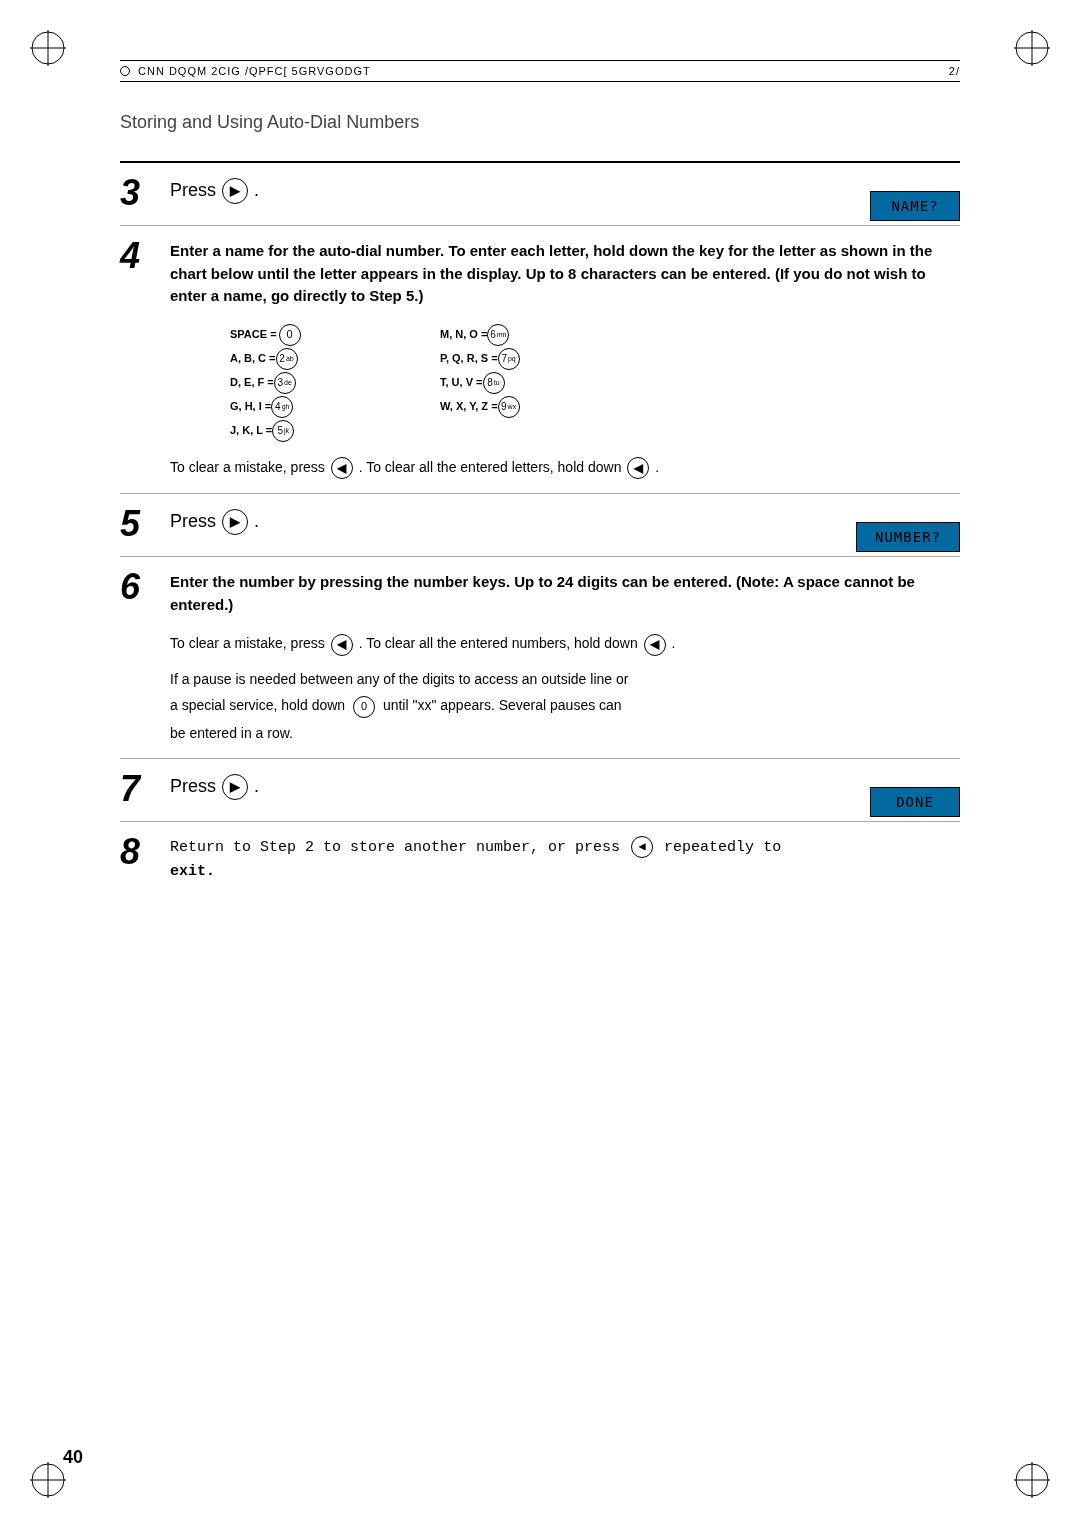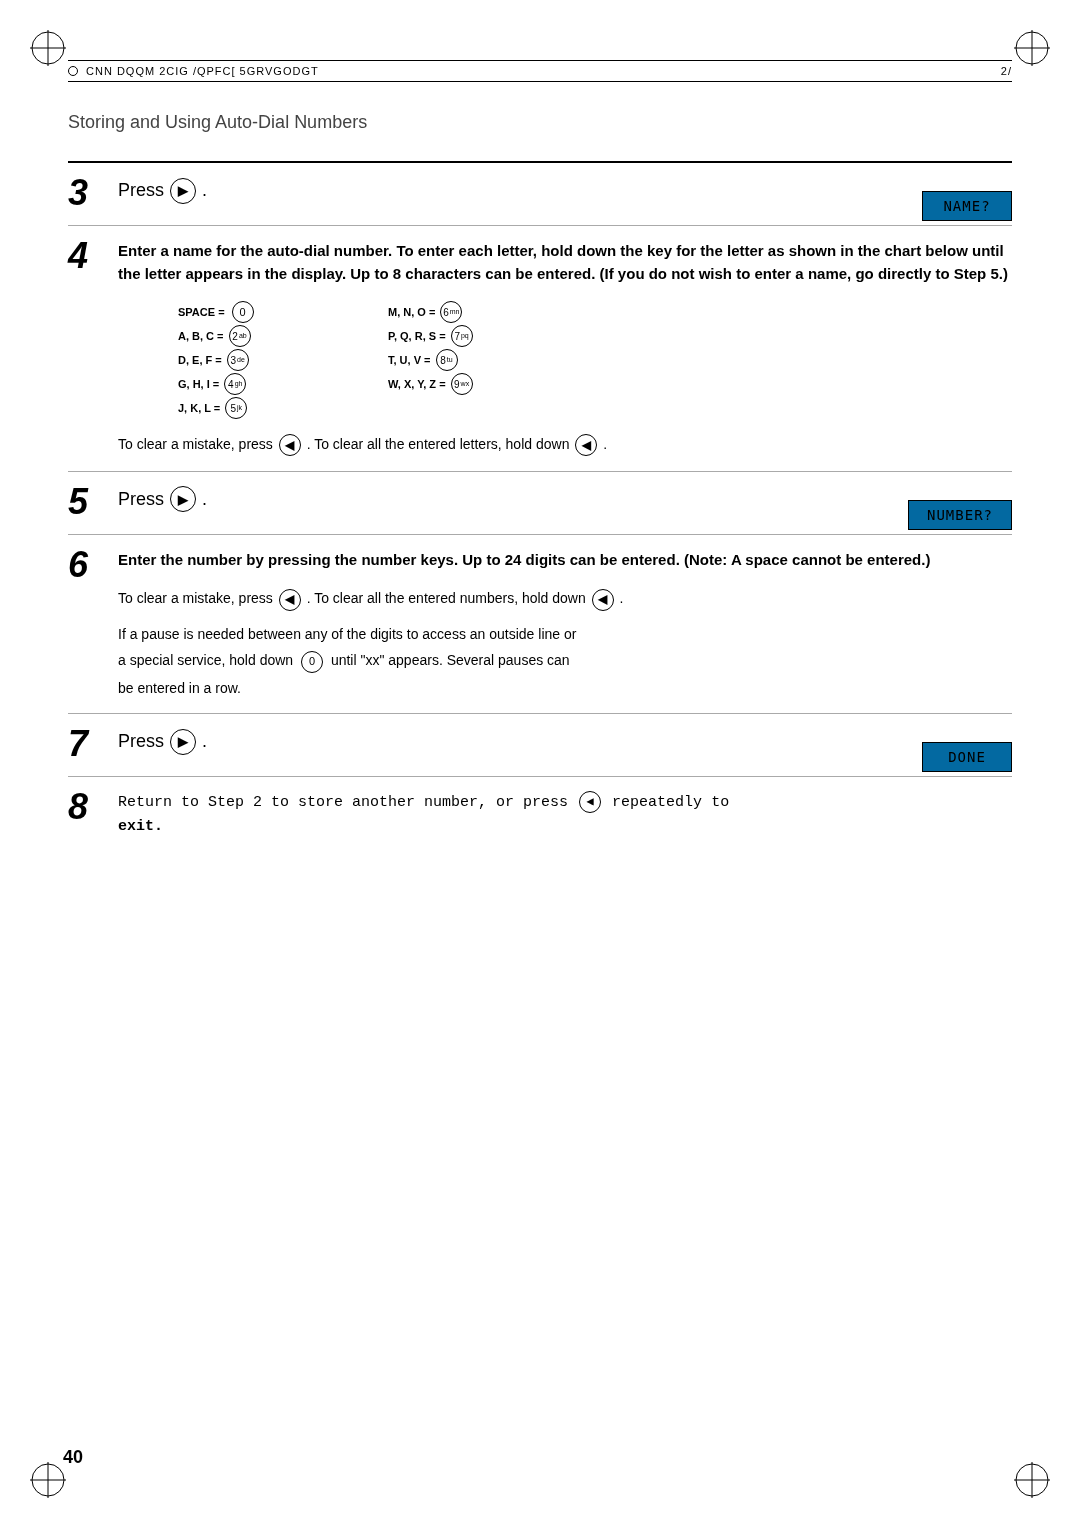--- a/index.html
+++ b/index.html
@@ -9,21 +9,21 @@
       min-height: 1528px;
       background: #ffffff;
       font-family: Arial, Helvetica, sans-serif;
       color: #000000;
       position: relative;
     }
 
     .page {
       width: 1080px;
       min-height: 1528px;
-      padding: 60px 68px;
+      padding: 60px 120px;
       position: relative;
     }
 
     
     .reg-mark {
       position: absolute;
       width: 36px;
       height: 36px;
     }
     .reg-mark svg {
@@ -231,21 +231,20 @@
       display: grid;
       grid-template-columns: 200px 200px;
       gap: 2px 10px;
       margin: 10px 0 14px 60px;
       font-size: 12px;
     }
 
     .chart-cell {
       display: flex;
       align-items: center;
-      gap: 5px;
       line-height: 1.9;
     }
 
   </style>
 </head>
 <body>
 
 <div class="page">
 
   <div class="reg-mark reg-tl">

